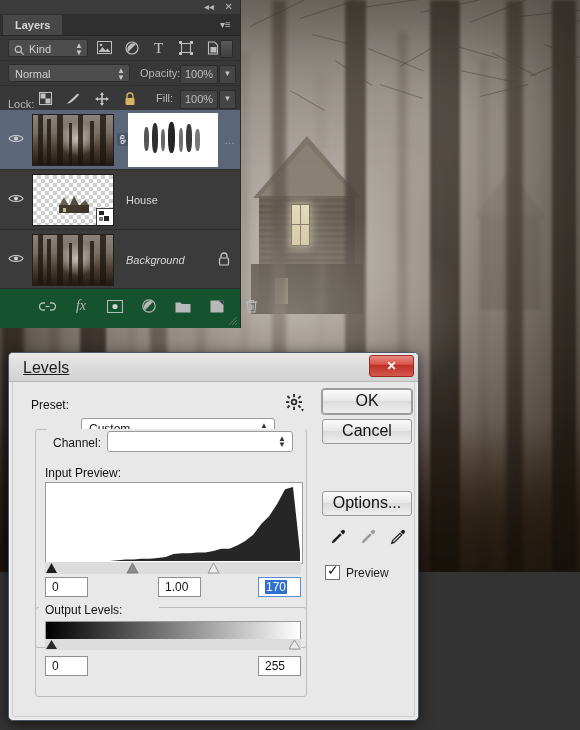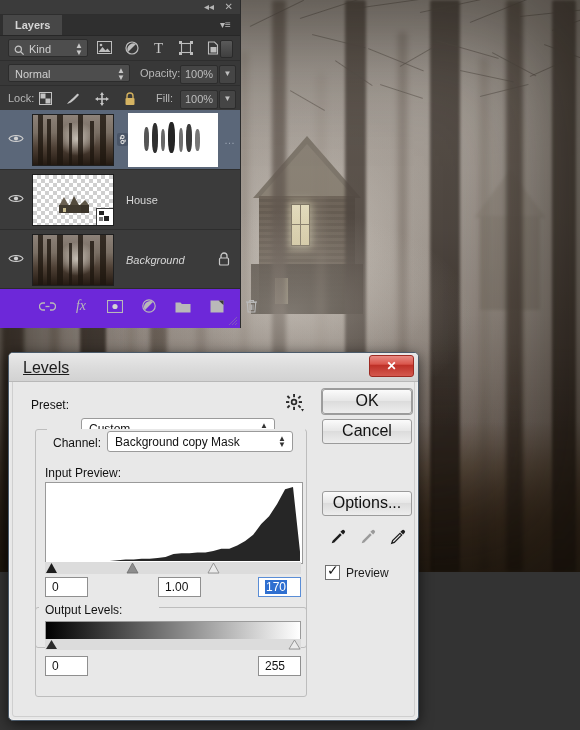--- a/index.html
+++ b/index.html
@@ -194,21 +194,21 @@
   .link-ico{width:16px;display:flex;align-items:center;justify-content:center;flex:0 0 auto;}
   .layer-name{padding-left:12px;color:#d7d7d7;font-size:11px;flex:1 1 auto;}
   .layer-name.italic{font-style:italic;}
   .so-badge{
     position:absolute;right:-1px;bottom:-1px;width:16px;height:16px;background:#fff;
     border:1px solid #3a3a3a;
   }
   .dots{color:#9aa4b2;font-size:11px;letter-spacing:1px;padding-right:4px;}
   .lock-ico{padding-right:10px;}
   .panel-bottom{
-    position:absolute;left:0;top:288px;width:240px;height:39px;background:#6d28d9;
+    position:absolute;left:0;top:288px;width:240px;height:39px;background:#14532d;
     border-top:1px solid #2c2c2c;
   }
   .pb-icons{position:absolute;left:38px;top:8px;display:flex;gap:16px;align-items:center;}
   .pbi{width:18px;height:18px;display:flex;align-items:center;justify-content:center;cursor:pointer;}
   .grip{position:absolute;right:2px;bottom:2px;width:10px;height:10px;opacity:.45;}
 
   
   #levels-dialog{
     position:absolute;left:8px;top:352px;width:411px;height:369px;
     background:#e8e8e8;
@@ -417,21 +417,21 @@
     <div class="blend-select">
       <span>Normal</span>
       <span class="arrows">▲<br>▼</span>
     </div>
     <span class="lbl" style="left:140px;top:6px;">Opacity:</span>
     <div class="valbox" style="left:180px;top:4px;width:36px;">100%</div>
     <div class="spin" style="left:219px;top:4px;">▼</div>
   </div>
 
   <div class="lock-row">
-    <span class="lbl" style="left:8px;top:6px;">Lock:</span>
+    <span class="lbl" style="left:8px;top:12px;">Lock:</span>
     <div class="lock-icons">
       <span class="fi">
         <svg width="13" height="13" viewBox="0 0 13 13">
             <rect x="0.5" y="0.5" width="12" height="12" fill="none" stroke="#c2c2c2" stroke-width="1"></rect>
             <rect x="1.5" y="1.5" width="5" height="5" fill="#c2c2c2"></rect>
             <rect x="6.5" y="6.5" width="5" height="5" fill="#c2c2c2"></rect>
           </svg>
       </span>
       <span class="fi">
         <svg width="15" height="13" viewBox="0 0 15 13">
@@ -673,21 +673,20 @@
         <span class="mark">✓</span>
       </span>
       <span>Preview</span>
     </div>
 
     <div class="group-box" style="left:26px;top:48px;width:270px;height:217px;"></div>
     <div style="position:absolute;left:38px;top:48px;width:258px;height:14px;background:#e8e8e8;"></div>
 
     <span class="row-label" style="left:44px;top:55px;">Channel:</span>
     <div class="ps-select" style="left:98px;top:50px;width:186px;">
-      <span>Background copy Mask</span>
       <span class="sarr">▲<br>▼</span>
     </div>
 
     <span class="row-label" style="left:36px;top:85px;">Input Preview:</span>
 
     <div class="hist-box" style="left:36px;top:101px;width:256px;height:80px;">
       <svg class="hist-svg" id="hist-svg" width="254" height="78" viewBox="0 0 254 78" preserveAspectRatio="none">
           <path d="M0,78 L0.0,78.0 L8.0,78.0 L15.9,78.0 L23.9,78.0 L31.9,78.0 L39.8,78.0 L47.8,78.0 L55.8,78.0 L63.7,78.0 L71.7,77.2 L79.7,76.5 L87.7,76.5 L95.6,75.7 L103.6,75.7 L111.6,74.9 L119.5,74.1 L127.5,71.1 L135.5,70.3 L143.4,70.3 L151.4,69.5 L159.4,69.5 L167.3,68.0 L175.3,65.7 L183.3,65.7 L191.2,62.6 L199.2,58.0 L207.2,51.8 L215.2,41.0 L223.1,33.3 L231.1,21.0 L239.1,6.3 L247.0,4.0 L254.0,68.8 L254,78 Z" fill="#262626"></path>
         </svg>
     </div>

